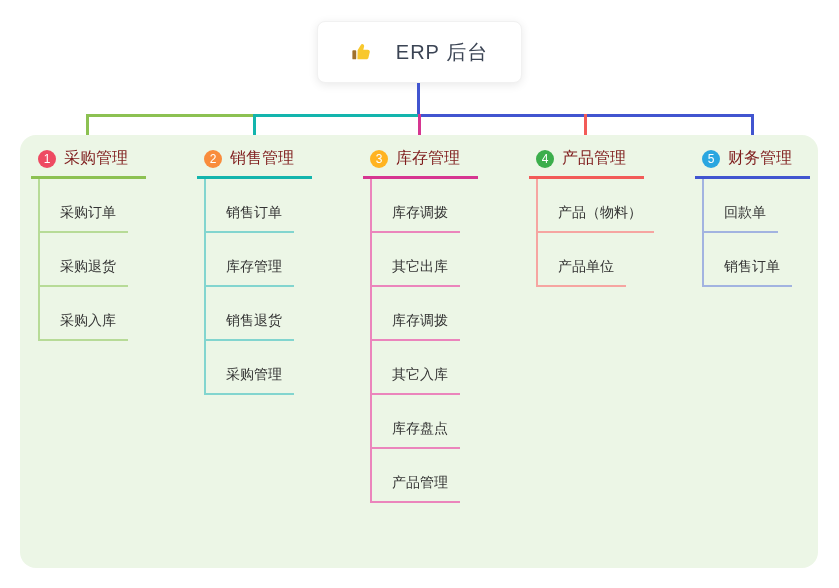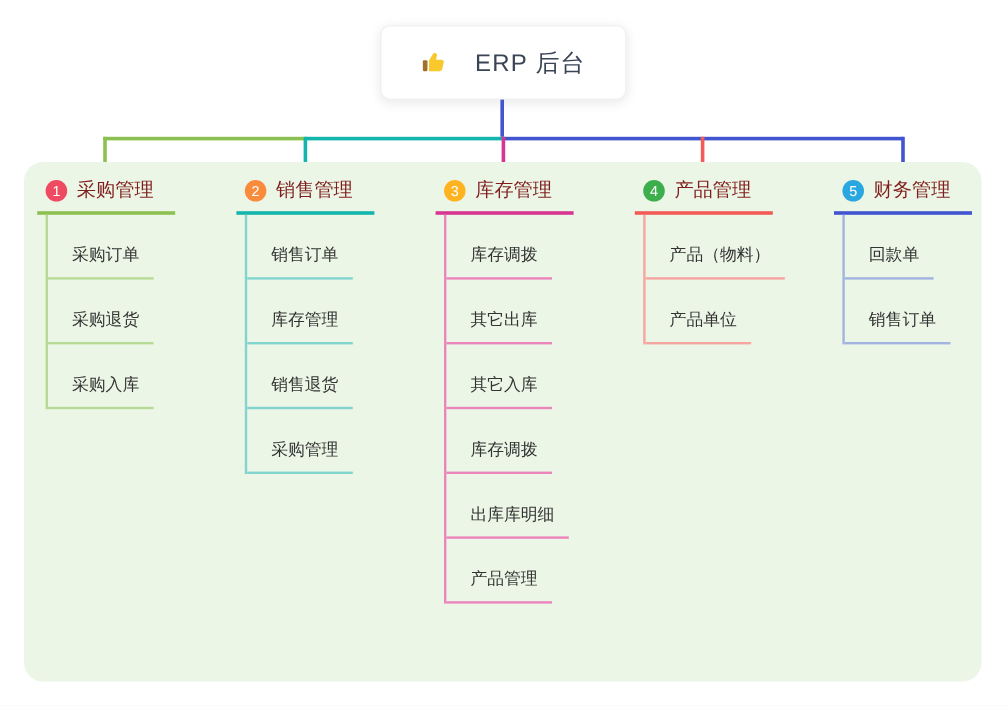--- a/index.html
+++ b/index.html
@@ -108,23 +108,23 @@
       </div>
     </div>
     <div class="branch" style="--main: #d63691; --light: #eb85bc;">
       <div class="branch-title">
         <span class="badge" style="background: rgb(255, 179, 33);">3</span>
         <span class="branch-label">库存管理</span>
       </div>
       <div class="children">
         <div class="child">库存调拨</div>
         <div class="child">其它出库</div>
+        <div class="child">库存调拨</div>
         <div class="child">其它入库</div>
-        <div class="child">库存调拨</div>
-        <div class="child">出库库明细</div>
+        <div class="child">库存盘点</div>
         <div class="child">产品管理</div>
       </div>
     </div>
     <div class="branch" style="--main: #f25b58; --light: #f6a5a1;">
       <div class="branch-title">
         <span class="badge" style="background: rgb(60, 174, 76);">4</span>
         <span class="branch-label">产品管理</span>
       </div>
       <div class="children">
         <div class="child">产品（物料）</div>

